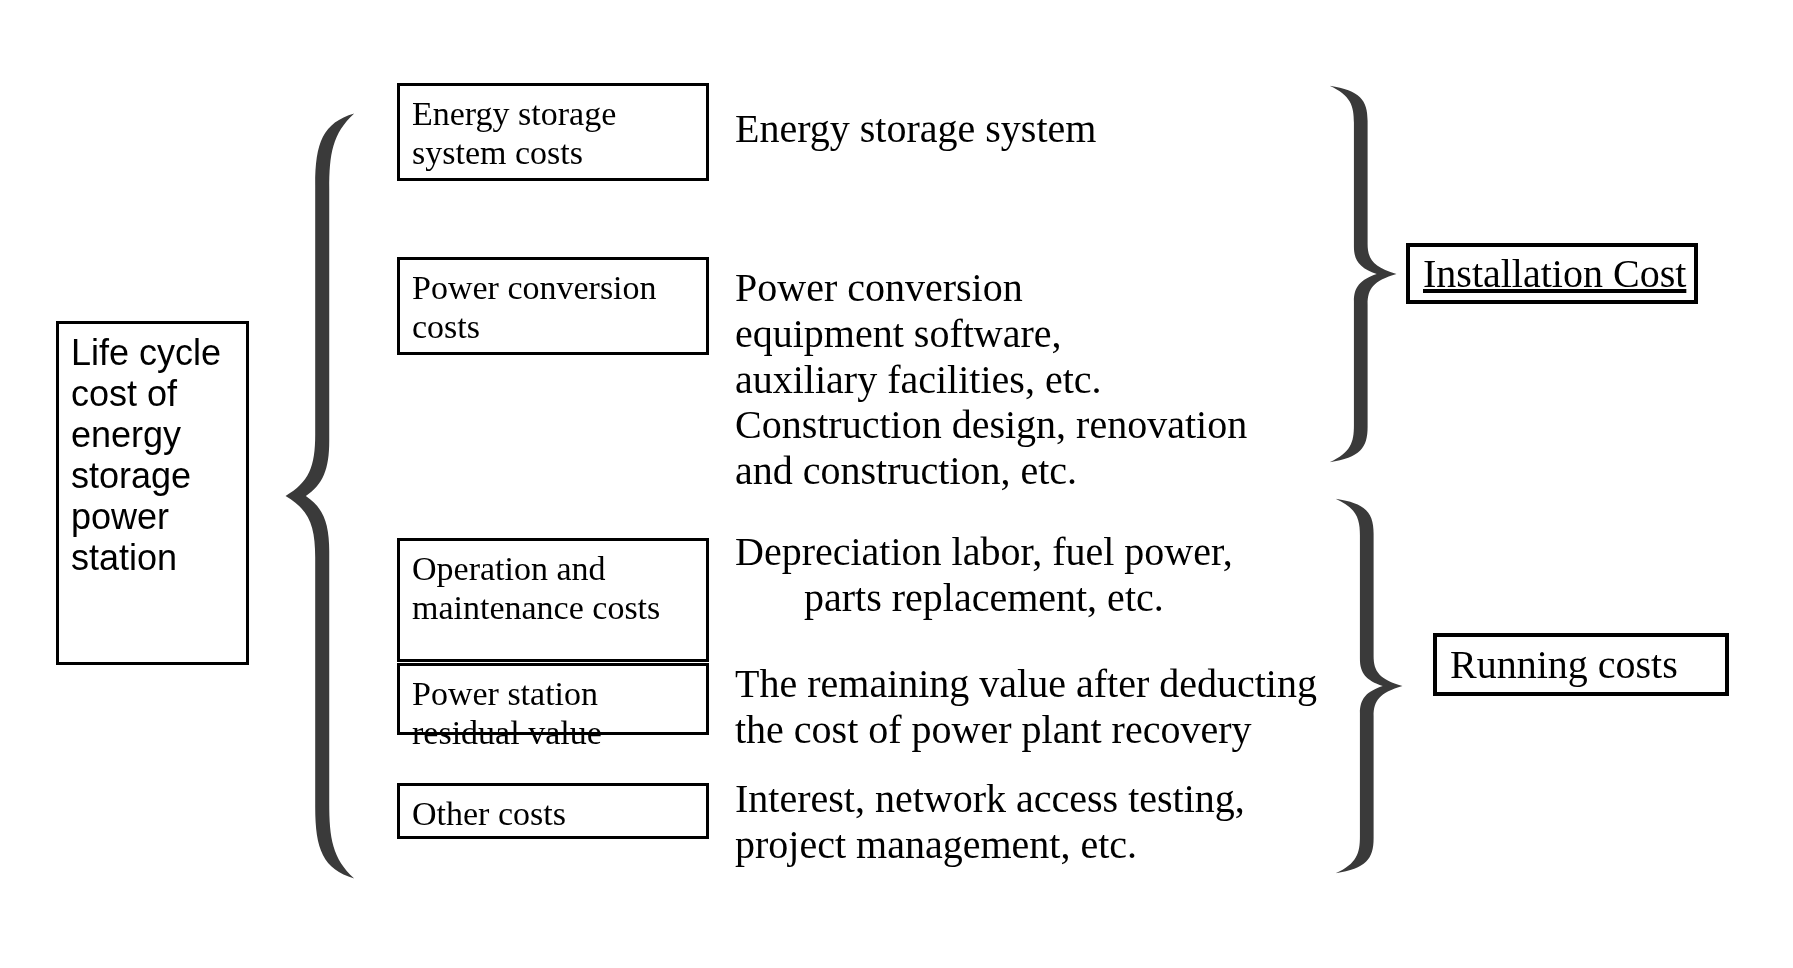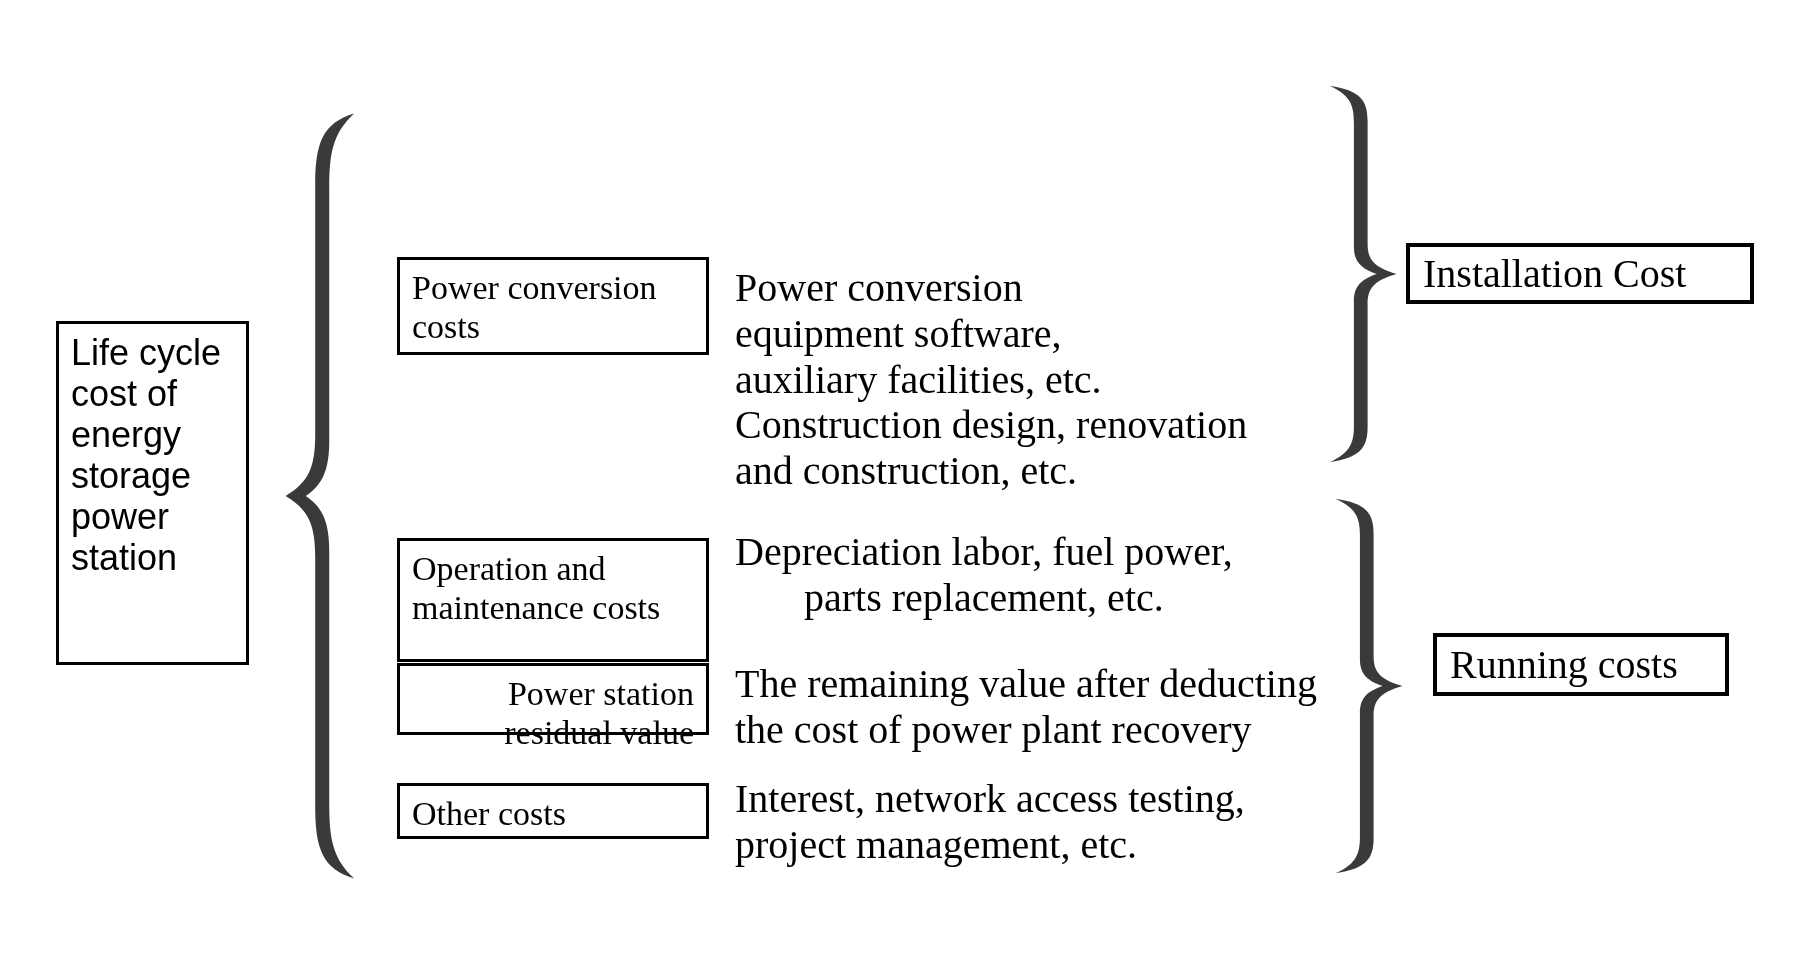--- a/index.html
+++ b/index.html
@@ -26,21 +26,21 @@
   }
   .cost-box{
     left:397px; width:312px;
     padding:8px 12px;
     font-size:34px; line-height:39px;
   }
   .cost-box-1{top:83px;  height:98px;}
   .cost-box-2{top:257px; height:98px;}
   .cost-box-3{top:403px; height:96px;}
   .cost-box-4{top:538px; height:124px;}
-  .cost-box-5{top:663px; height:72px;text-align:right;}
+  .cost-box-5{top:663px; height:72px;}
   .cost-box-6{top:783px; height:56px; }
   .desc{
     position:absolute;
     left:735px;
     font-size:40px; line-height:46px;
     white-space:pre-line;
   }
   .desc-1{top:106px;}
   .desc-2{top:221px;margin-top:44px;}
   .desc-3{top:402px;}
@@ -51,21 +51,21 @@
   .brace path{fill:#3a3a3a;}
   .brace-left{left:284px; top:112px; width:78px; height:768px;}
   .brace-right-1{left:1322px; top:85px;  width:76px; height:378px;}
   .brace-right-2{left:1328px; top:498px; width:76px; height:376px;}
   .group-box{
     display:flex; align-items:center;
     border-width:4px;
     padding-left:13px;
     font-size:40px;
   }
-  .group-box-1{left:1406px; top:243px; width:348px; height:61px;}
+  .group-box-1{left:1406px; top:243px; width:292px; height:61px;text-decoration:underline;}
   .group-box-2{left:1433px; top:633px; width:296px; height:63px;}
 </style>
 </head>
 <body>
 
 <div class="canvas">
 
   <div class="box main-box">
     <span>Life cycle cost of energy storage power station</span>
   </div>
@@ -80,33 +80,37 @@
              C 40,960 50,986 90,998
              C 62,972 58,945 58,900
              L 58,572
              C 58,535 50,515 28,500
              C 50,485 58,465 58,428
              L 58,100
              C 58,55 62,28 90,2
              Z" fill="#3a3a3a"></path>
   </svg>
 
+  <div class="box cost-box cost-box-1">
+    <span>Energy storage system costs</span>
+  </div>
   <div class="box cost-box cost-box-2">
     <span>Power conversion costs</span>
   </div>
   <div class="box cost-box cost-box-4">
     <span>Operation and maintenance costs</span>
   </div>
   <div class="box cost-box cost-box-5">
     <span>Power station residual value</span>
   </div>
   <div class="box cost-box cost-box-6">
     <span>Other costs</span>
   </div>
 
+  <div class="desc desc-1">Energy storage system</div>
   <div class="desc desc-2">Power conversion
 equipment software,
 auxiliary facilities, etc.</div>
   <div class="desc desc-3">Construction design, renovation
 and construction, etc.</div>
   <div class="desc desc-4">Depreciation labor, fuel power,
 parts replacement, etc.</div>
   <div class="desc desc-5">The remaining value after deducting
 the cost of power plant recovery</div>
   <div class="desc desc-6">Interest, network access testing,

